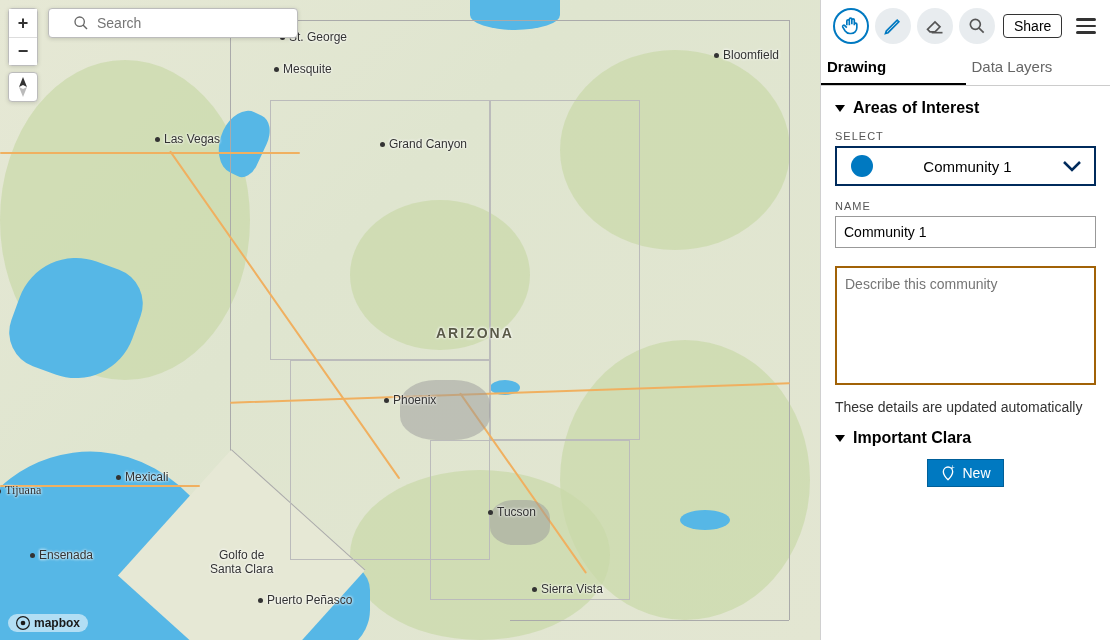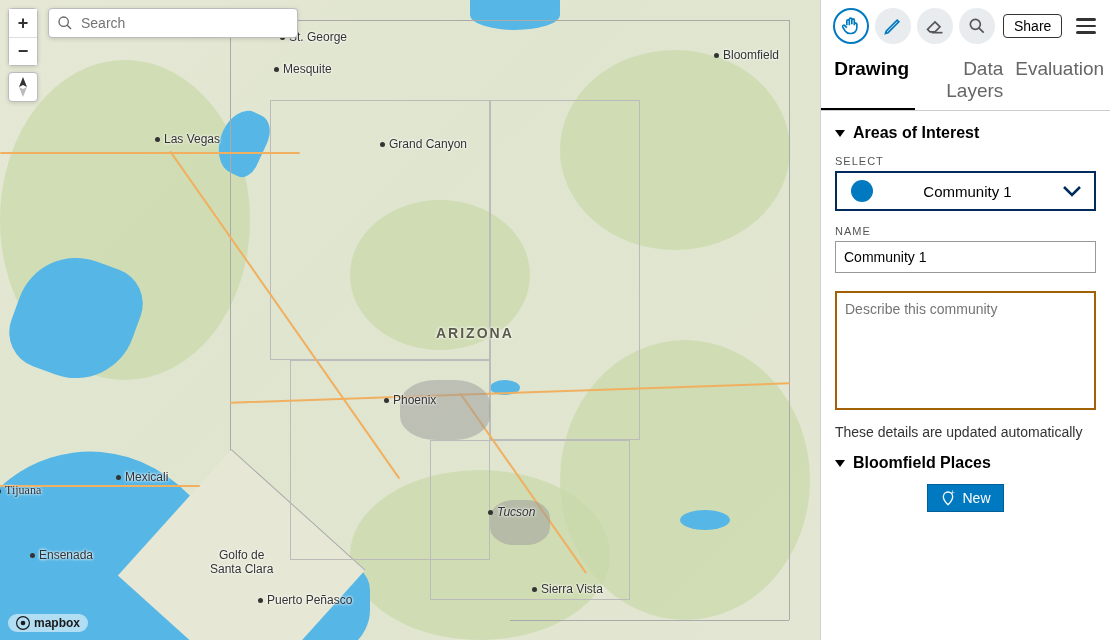--- a/index.html
+++ b/index.html
@@ -9,21 +9,21 @@
   .panel { width: 290px; background: #fff; border-left: 1px solid #d0d0d0; display: flex; flex-direction: column; }
 
   
   .map-controls-left { position: absolute; top: 8px; left: 8px; z-index: 10; display: flex; gap: 10px; align-items: flex-start; }
   .zoom-group { display: flex; flex-direction: column; background: #fff; border: 1px solid #bcbcbc; border-radius: 4px; box-shadow: 0 1px 4px rgba(0,0,0,.15); width: 30px; }
   .zoom-group button { width: 100%; height: 28px; background: #fff; border: none; font-size: 18px; font-weight: bold; color: #333; cursor: pointer; }
   .zoom-group button + button { border-top: 1px solid #ddd; }
   .compass { margin-top: 6px; background: #fff; border: 1px solid #bcbcbc; border-radius: 4px; box-shadow: 0 1px 4px rgba(0,0,0,.15); width: 30px; height: 30px; display:flex; align-items:center; justify-content:center; }
   .compass svg { width: 14px; height: 20px; }
 
-  .search-box { position: absolute; top: 8px; left: 48px; width: 250px; height: 30px; background: #fff; border: 1px solid #bcbcbc; border-radius: 4px; box-shadow: 0 1px 4px rgba(0,0,0,.15); display: flex; align-items: center; padding: 0 8px; gap: 8px; }
+  .search-box { position: absolute; top: 8px; left: 48px; width: 250px; height: 30px; background: #fff; border: 1px solid #bcbcbc; border-radius: 4px; box-shadow: 0 1px 4px rgba(0,0,0,.15); display: flex; align-items: center; padding: 0 24px; gap: 8px; }
   .search-box input { border: none; outline: none; flex: 1; font-size: 14px; color: #555; }
   .search-box svg { width: 16px; height: 16px; flex-shrink: 0; }
 
   .attribution { position: absolute; bottom: 8px; left: 8px; background: rgba(255,255,255,.55); border-radius: 12px; padding: 2px 8px; display: flex; align-items: center; gap: 4px; font-size: 12px; font-weight: 600; color: #1a1a1a; }
   .attribution svg { width: 14px; height: 14px; }
 
   
   .water { position: absolute; background: #56b7e6; }
   .ocean { bottom: -30px; left: -30px; width: 260px; height: 220px; border-radius: 50% 60% 0 0 / 50% 80% 0 0; transform: rotate(-8deg); }
   .gulf1 { bottom: 10px; left: 170px; width: 90px; height: 70px; border-radius: 50% 40% 50% 40%; }
@@ -58,21 +58,21 @@
   .tool-row { display:flex; gap:6px; }
   .tool-btn { width:36px; height:36px; border-radius:50%; background:#e8ecef; display:flex; align-items:center; justify-content:center; cursor:pointer; }
   .tool-btn.active { background:#fff; box-shadow:0 0 0 2px #0079c1 inset; }
   .tool-btn svg { width:20px; height:20px; }
   .end-row { display:flex; align-items:center; gap:12px; }
   .share-btn { border:1.5px solid #333; border-radius:4px; padding:3px 10px; font-size:14px; background:#fff; cursor:pointer; }
   .menu-btn { display:flex; flex-direction:column; gap:4px; cursor:pointer; padding:2px; }
   .menu-btn span { display:block; width:20px; height:2.5px; background:#333; border-radius:2px; }
 
   .tabs { display:flex; border-bottom:1px solid #ccc; }
-  .tab { flex:1; text-align:right; padding:8px 6px; font-size:19px; color:#666; cursor:pointer; }
+  .tab { flex:1; text-align:left; padding:8px 6px; font-size:15px; color:#666; cursor:pointer; }
   .tab.active { color:#000; font-weight:700; border-bottom:2px solid #000; }
 
   .section { padding:6px 14px 4px; }
   .section-header { display:flex; align-items:center; gap:8px; font-weight:700; font-size:16px; padding:6px 0; cursor:pointer;}
   .section-header svg { width:10px; height:10px; }
   .field-label { font-size:11px; letter-spacing:1px; color:#555; margin:6px 0 4px; }
   .select-box { border:2px solid #002b5c; height:40px; display:flex; align-items:center; padding:0 14px; cursor:pointer; position:relative; }
   .select-box .swatch { width:22px; height:22px; background:#0079c1; border-radius:50%; margin-right:12px; }
   .select-box .value { flex:1; font-size:15px; text-align:center; padding-right:30px;}
   .select-box .chev { position:absolute; right:12px; }
@@ -123,21 +123,21 @@
     <div class="built" style="top:380px;left:400px;width:90px;height:60px;"></div>
     <div class="built" style="top:500px;left:490px;width:60px;height:45px;"></div>
 
     <div class="label big" style="top:325px;left:436px;">ARIZONA</div>
     <div class="label" style="top:132px;left:165px;"><span class="dot"></span><span>Las Vegas</span></div>
     <div class="label" style="top:30px;left:290px;"><span class="dot"></span><span>St. George</span></div>
     <div class="label" style="top:62px;left:244px;padding-left:40px;"><span class="dot"></span><span>Mesquite</span></div>
     <div class="label" style="top:137px;left:390px;"><span class="dot"></span><span>Grand Canyon</span></div>
     <div class="label" style="top:48px;left:724px;"><span class="dot"></span><span>Bloomfield</span></div>
     <div class="label" style="top:393px;left:394px;"><span class="dot"></span><span>Phoenix</span></div>
-    <div class="label" style="top:505px;left:498px;font-style:italic;"><span class="dot"></span><span>Tucson</span></div>
+    <div class="label" style="top:505px;left:498px;"><span class="dot"></span><span>Tucson</span></div>
     <div class="label" style="top:582px;left:542px;"><span class="dot"></span><span>Sierra Vista</span></div>
     <div class="label" style="top:470px;left:126px;"><span class="dot"></span><span>Mexicali</span></div>
     <div class="label" style="top:483px;left:6px;font-family:Liberation Serif, serif;"><span class="dot"></span><span>Tijuana</span></div>
     <div class="label" style="top:548px;left:40px;"><span class="dot"></span><span>Ensenada</span></div>
     <div class="label" style="top:548px;left:210px;white-space:pre;text-align:center;">Golfo de
 Santa Clara</div>
     <div class="label" style="top:593px;left:268px;"><span class="dot"></span><span>Puerto Peñasco</span></div>
 
     <div class="map-controls-left">
       <div>
@@ -202,21 +202,20 @@
           <span></span>
             <span></span>
             <span></span>
         </div>
       </div>
     </div>
 
     <div class="tabs">
       <div class="tab active">Drawing</div>
       <div class="tab">Data Layers</div>
-      <div class="tab">Evaluation</div>
     </div>
 
     <div class="section">
       <div class="section-header">
         <svg viewBox="0 0 10 10">
             <path d="M0 2 L10 2 L5 9 Z" fill="#000"></path>
           </svg>
         <span>Areas of Interest</span>
         <span class="highlight"></span>
       </div>
@@ -236,21 +235,21 @@
       <textarea class="textarea" placeholder="Describe this community" style=""></textarea>
 
       <div class="hint">These details are updated automatically</div>
     </div>
 
     <div class="section" style="padding-top:0;">
       <div class="section-header">
         <svg viewBox="0 0 10 10">
             <path d="M0 2 L10 2 L5 9 Z" fill="#000"></path>
           </svg>
-        <span>Bloomfield Places</span>
+        <span>Important Clara</span>
       </div>
       <button class="new-btn">
         <svg viewBox="0 0 24 24" fill="none" stroke="#fff" stroke-width="2">
             <path d="M12 22s7-7 7-12a7 7 0 10-14 0c0 5 7 12 7 12z"></path>
             <text x="16" y="8" font-size="10" fill="#fff" stroke="none">+</text>
           </svg>
         <span>New</span>
       </button>
     </div>
   </div>

